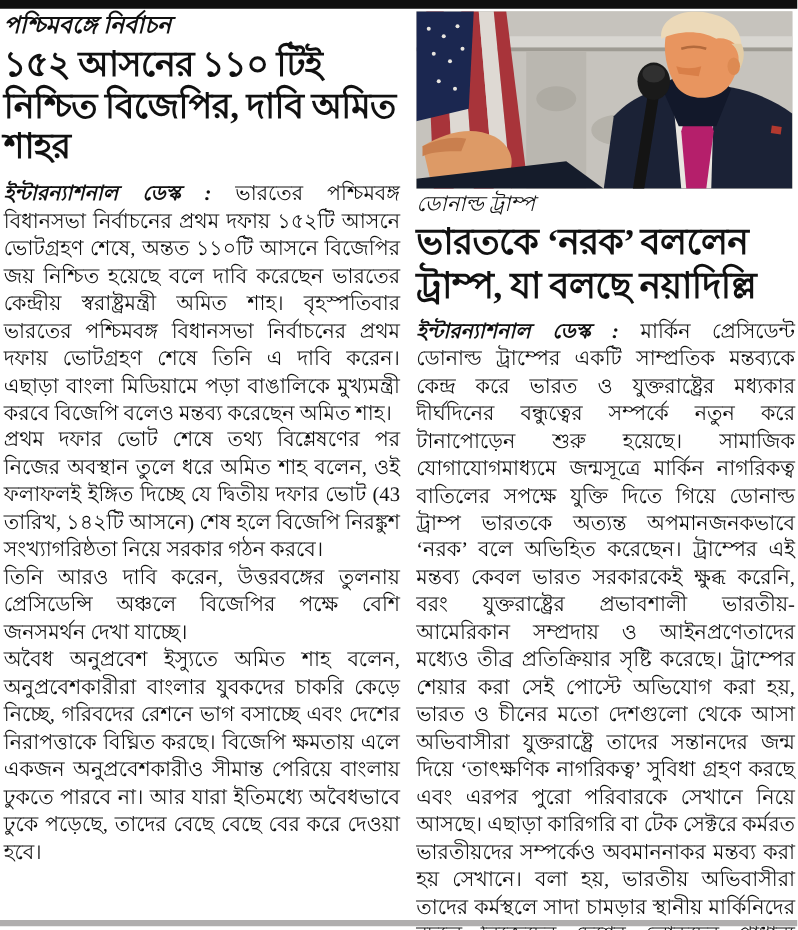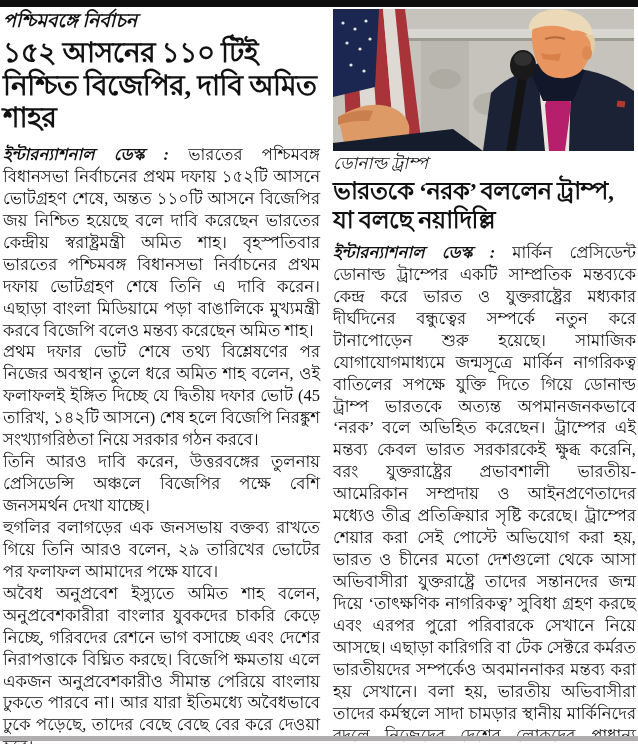--- a/index.html
+++ b/index.html
@@ -7,40 +7,39 @@
     width:638px;height:744px;position:relative;background:#ffffff;
     font-family:"Liberation Serif","DejaVu Serif",serif;color:#111;
     overflow:hidden;
   }
   .top-bar{position:absolute;left:0;top:0;width:638px;height:7px;background:#0e0e0e;}
   .bottom-rule{position:absolute;left:0;top:736px;width:638px;height:5px;background:#b0aeae;}
   .col-left{position:absolute;left:3px;top:10px;width:317px;}
   .col-right{position:absolute;left:333px;top:9px;width:303px;}
   .kicker{font-size:19px;font-weight:bold;font-style:italic;margin:0 0 4px 0;line-height:1.2;}
   .headline-l{font-size:28px;font-weight:bold;line-height:1.17;margin:0 0 9px 0;letter-spacing:-0.5px;}
-  .headline-r{font-size:24px;font-weight:bold;line-height:1.2;margin:2px 0 7px 0;letter-spacing:-0.5px;}
+  .headline-r{font-size:29px;font-weight:bold;line-height:1.2;margin:2px 0 7px 0;letter-spacing:-0.5px;}
   .body-text p{font-size:16.5px;line-height:1.33;text-align:justify;margin:0;}
   .dateline{font-weight:bold;font-style:italic;margin-top:47px;}
   .photo{width:301px;height:142px;position:relative;background:#c6c3bd;overflow:hidden;}
   .photo svg{display:block;}
   .caption{font-size:17px;font-style:italic;margin:3px 0 3px 0;line-height:1.2;}
 </style>
 </head>
 <body>
 
 <div class="top-bar"></div>
 
 <div class="col-left">
   <div class="kicker">পশ্চিমবঙ্গে নির্বাচন</div>
   <h1 class="headline-l">১৫২ আসনের ১১০ টিই নিশ্চিত বিজেপির, দাবি অমিত শাহর</h1>
   <div class="body-text">
     <p><span class="dateline">ইন্টারন্যাশনাল ডেস্ক :</span> <span>ভারতের পশ্চিমবঙ্গ বিধানসভা নির্বাচনের প্রথম দফায় ১৫২টি আসনে ভোটগ্রহণ শেষে, অন্তত ১১০টি আসনে বিজেপির জয় নিশ্চিত হয়েছে বলে দাবি করেছেন ভারতের কেন্দ্রীয় স্বরাষ্ট্রমন্ত্রী অমিত শাহ। বৃহস্পতিবার ভারতের পশ্চিমবঙ্গ বিধানসভা নির্বাচনের প্রথম দফায় ভোটগ্রহণ শেষে তিনি এ দাবি করেন। এছাড়া বাংলা মিডিয়ামে পড়া বাঙালিকে মুখ্যমন্ত্রী করবে বিজেপি বলেও মন্তব্য করেছেন অমিত শাহ।</span></p>
-    <p>প্রথম দফার ভোট শেষে তথ্য বিশ্লেষণের পর নিজের অবস্থান তুলে ধরে অমিত শাহ বলেন, ওই ফলাফলই ইঙ্গিত দিচ্ছে যে দ্বিতীয় দফার ভোট (45 তারিখ, ১৪২টি আসনে) শেষ হলে বিজেপি নিরঙ্কুশ সংখ্যাগরিষ্ঠতা নিয়ে সরকার গঠন করবে।</p>
+    <p>প্রথম দফার ভোট শেষে তথ্য বিশ্লেষণের পর নিজের অবস্থান তুলে ধরে অমিত শাহ বলেন, ওই ফলাফলই ইঙ্গিত দিচ্ছে যে দ্বিতীয় দফার ভোট (43 তারিখ, ১৪২টি আসনে) শেষ হলে বিজেপি নিরঙ্কুশ সংখ্যাগরিষ্ঠতা নিয়ে সরকার গঠন করবে।</p>
     <p>তিনি আরও দাবি করেন, উত্তরবঙ্গের তুলনায় প্রেসিডেন্সি অঞ্চলে বিজেপির পক্ষে বেশি জনসমর্থন দেখা যাচ্ছে।</p>
-    <p>হুগলির বলাগড়ের এক জনসভায় বক্তব্য রাখতে গিয়ে তিনি আরও বলেন, ২৯ তারিখের ভোটের পর ফলাফল আমাদের পক্ষে যাবে।</p>
     <p>অবৈধ অনুপ্রবেশ ইস্যুতে অমিত শাহ বলেন, অনুপ্রবেশকারীরা বাংলার যুবকদের চাকরি কেড়ে নিচ্ছে, গরিবদের রেশনে ভাগ বসাচ্ছে এবং দেশের নিরাপত্তাকে বিঘ্নিত করছে। বিজেপি ক্ষমতায় এলে একজন অনুপ্রবেশকারীও সীমান্ত পেরিয়ে বাংলায় ঢুকতে পারবে না। আর যারা ইতিমধ্যে অবৈধভাবে ঢুকে পড়েছে, তাদের বেছে বেছে বের করে দেওয়া হবে।</p>
   </div>
 </div>
 
 <div class="col-right">
   <div class="photo">
     <svg width="301" height="142" viewBox="0 0 301 142" xmlns="http://www.w3.org/2000/svg">
 
       <rect x="0" y="0" width="301" height="142" fill="#c6c3bd"></rect>
       <rect x="0" y="20" width="301" height="9" fill="#d8d6d1"></rect>

